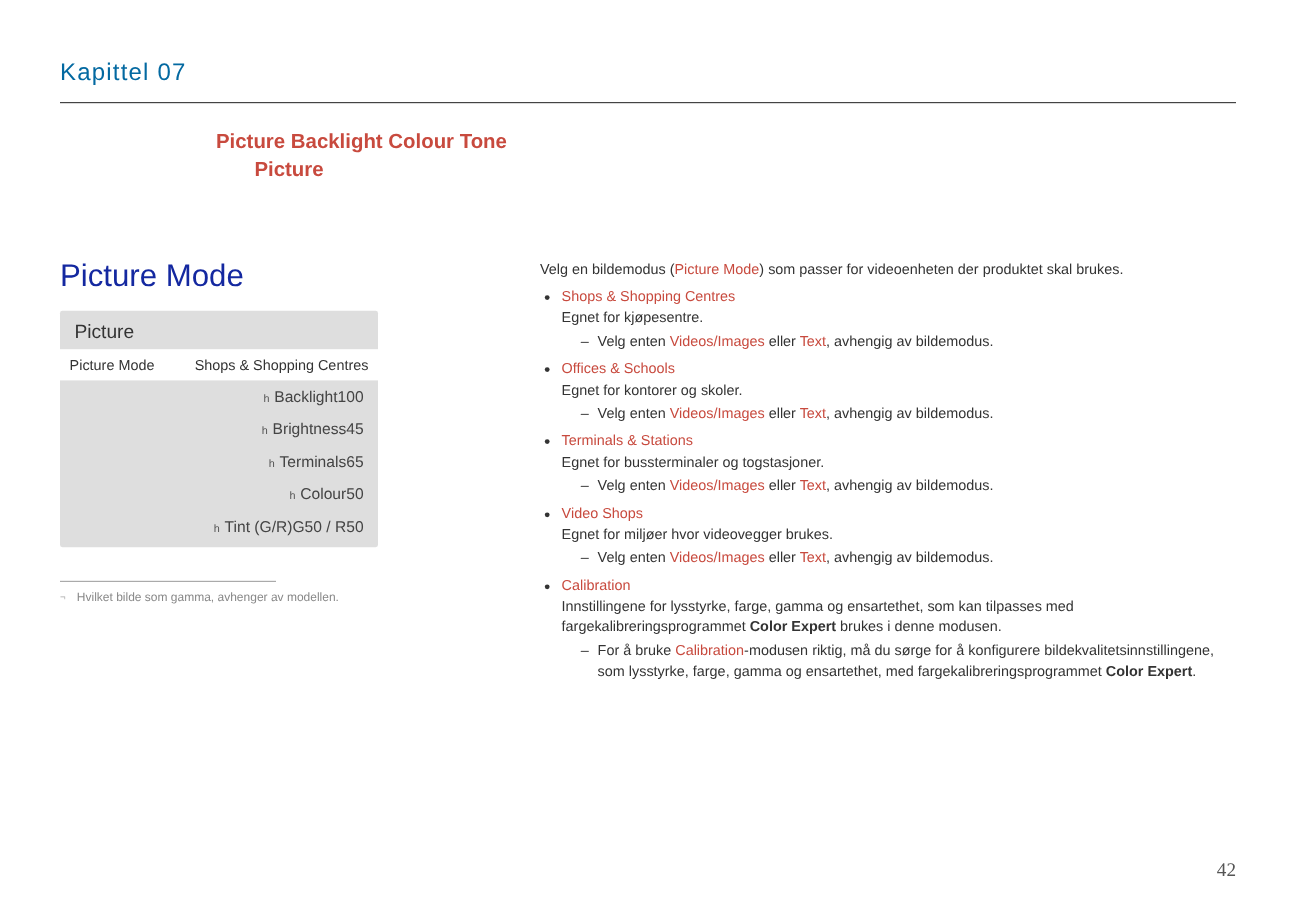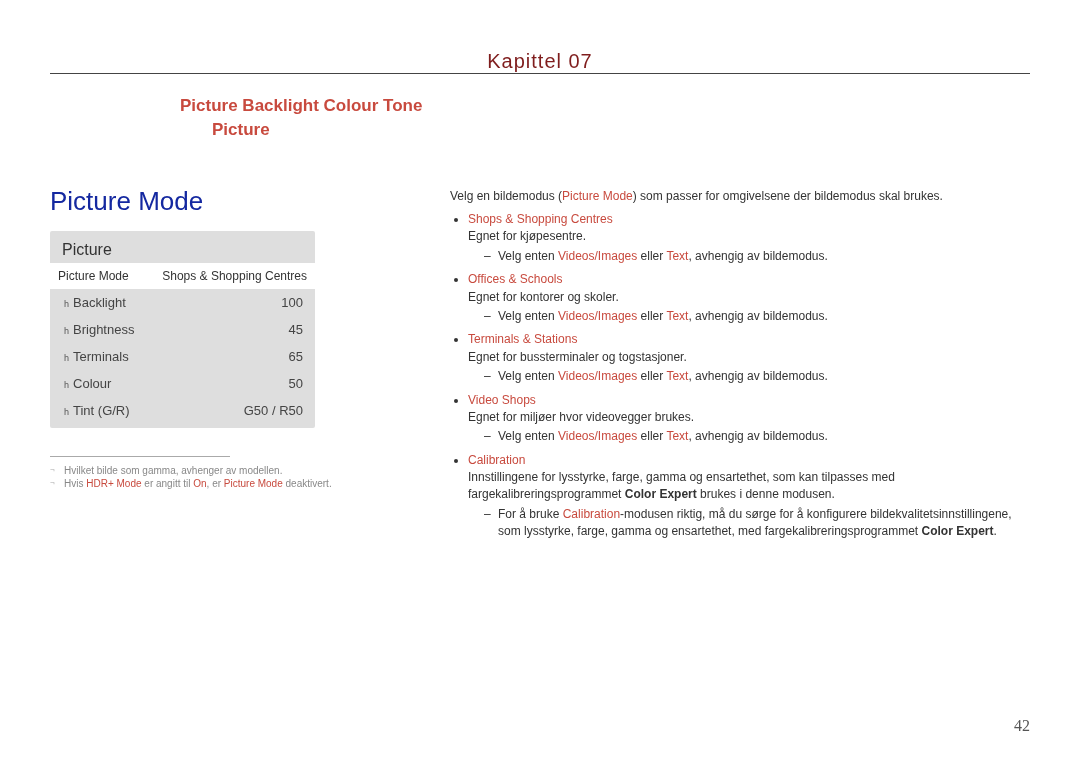--- a/index.html
+++ b/index.html
@@ -12,44 +12,43 @@
     height: 763px;
     overflow: hidden;
     position: relative;
   }
   .page {
     padding: 50px 50px 0 50px;
   }
   .chapter-brand {
     font-weight: 300;
     font-size: 20px;
-    color: #7f1d1d;
+    color: #0369a1;
     letter-spacing: 1px;
-    margin-bottom: 0;
-    text-align: center;
+    margin-bottom: 12px;
   }
   .chapter-divider {
     border: none;
     border-top: 1px solid #444;
     margin: 0 0 20px 0;
   }
   .breadcrumb-like {
     margin-left: 130px;
     font-size: 17px;
     color: #c84a3e;
     font-weight: 600;
     line-height: 1.4;
   }
   .breadcrumb-like .line2 {
     display: block;
     margin-left: 32px;
   }
   .columns {
     display: flex;
-    margin-top: 44px;
+    margin-top: 60px;
   }
   .left-col {
     width: 370px;
     padding-right: 30px;
   }
   .right-col {
     flex: 1;
     font-size: 12px;
     line-height: 1.45;
   }
@@ -80,21 +79,21 @@
   }
   .osd-row {
     background: #fff;
     display: flex;
     justify-content: space-between;
     padding: 6px 8px;
     font-size: 12px;
   }
   .osd-item {
     display: flex;
-    justify-content: space-between;
+    justify-content: flex-end;
     padding: 6px 12px 6px 14px;
     font-size: 13px;
     color: #444;
   }
   .osd-item .slider-mark {
     font-size: 9px;
     margin-right: 4px;
     color: #555;
   }
 
@@ -172,28 +171,25 @@
           <span>50</span>
         </div>
         <div class="osd-item">
           <span><span class="slider-mark">h</span><span>Tint (G/R)</span></span>
           <span>G50 / R50</span>
         </div>
       </div>
 
       <hr class="footnote-sep">
       <div class="footnote">Hvilket bilde som gamma, avhenger av modellen.</div>
-      <div class="footnote">
-        <span>Hvis </span><span class="hl">HDR+ Mode</span><span> er angitt til </span><span class="hl">On</span><span>, er </span><span class="hl">Picture Mode</span><span> deaktivert.</span>
-      </div>
     </div>
 
     <div class="right-col">
       <p>
-        <span>Velg en bildemodus (</span><span class="hl">Picture Mode</span><span>) som passer for omgivelsene der bildemodus skal brukes.</span>
+        <span>Velg en bildemodus (</span><span class="hl">Picture Mode</span><span>) som passer for videoenheten der produktet skal brukes.</span>
       </p>
 
       <ul class="bullets">
         <li>
           <span class="hl">Shops &amp; Shopping Centres</span><br>
           <span>Egnet for kjøpesentre.</span>
           <ul class="dash">
               <li><span>Velg enten </span><span class="hl">Videos/Images</span><span> eller </span><span class="hl">Text</span><span>, avhengig av bildemodus.</span></li>
             </ul>
         </li>

